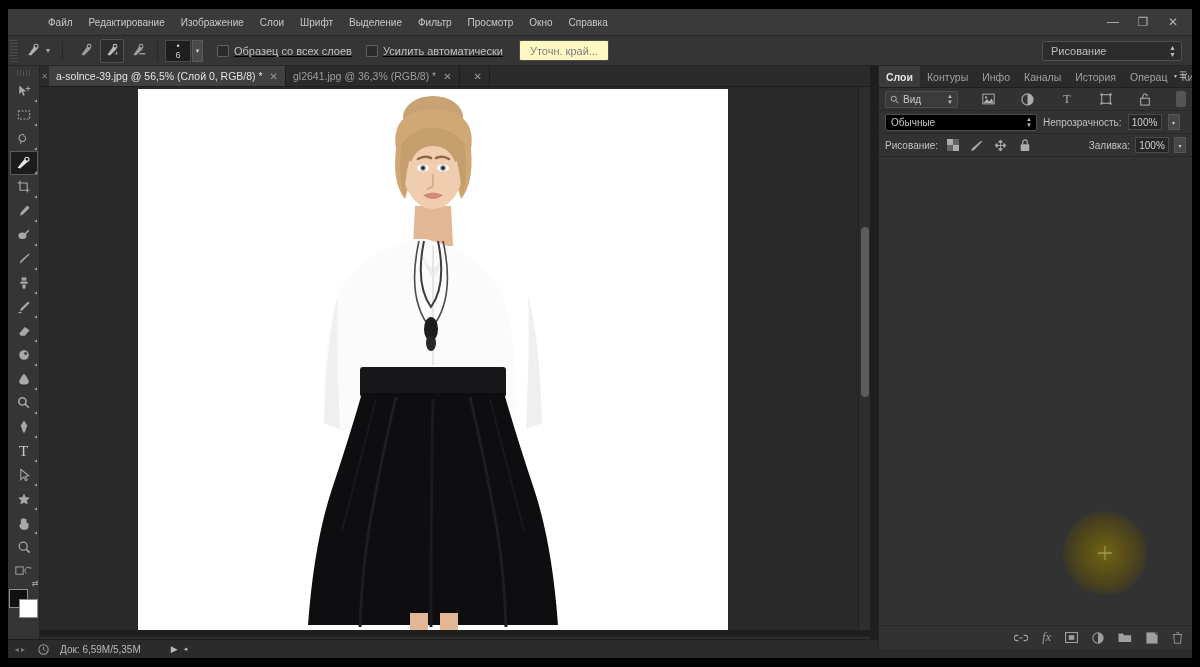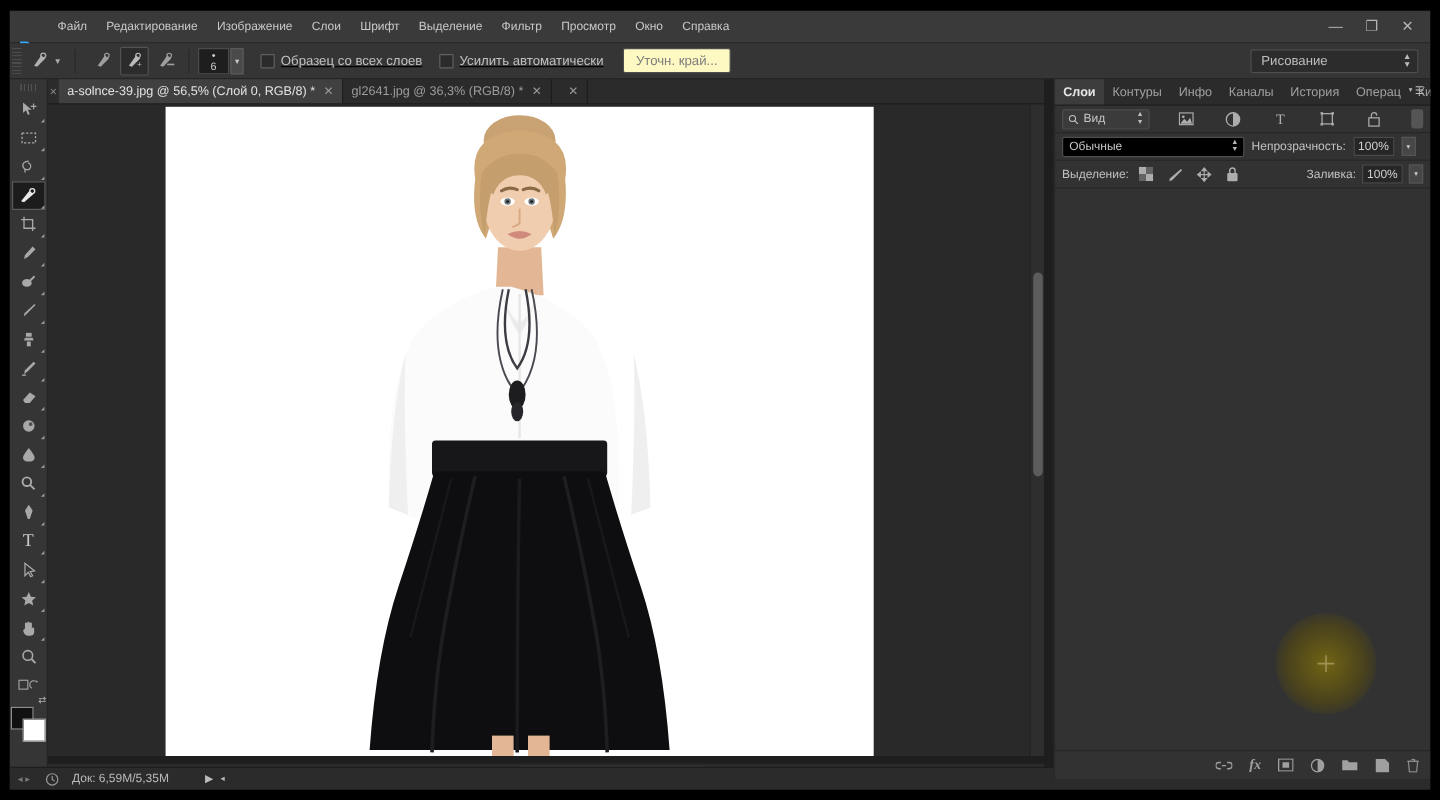--- a/index.html
+++ b/index.html
@@ -269,21 +269,21 @@
     width:28px; height:30px; background:#fff; border:1px solid #6d6d6d;
     position:relative; overflow:hidden; flex:none;
   }
   .layer-name { color:#d8d8d8; font-size:10.5px; }
   .panel-footer {
     position:absolute; left:0; bottom:0; width:314px; height:24px;
     background:#323232; border-top:1px solid #272727;
     display:flex; align-items:center; justify-content:flex-end; gap:14px;
     padding-right:10px;
   }
-  .pf-icon { color:#b4b4b4; display:flex; align-items:center; justify-content:center; opacity:.85;font-weight:bold; }
+  .pf-icon { color:#b4b4b4; display:flex; align-items:center; justify-content:center; opacity:.85; }
   .cursor-glow {
     position:absolute; left:1063px; top:511px; width:84px; height:84px;
     border-radius:50%;
     background: radial-gradient(circle, rgba(126,108,14,.85) 0%, rgba(90,78,12,.55) 55%, rgba(48,44,20,0) 78%);
     z-index:30; pointer-events:none;
   }
   .cursor-cross {
     position:absolute; left:1097px; top:545px; width:16px; height:16px; z-index:31;
   }
 </style>
@@ -682,21 +682,21 @@
       <div class="blend-sel">
         <span>Обычные</span>
         <span class="arr">▲<br>▼</span>
       </div>
       <span class="lbl">Непрозрачность:</span>
       <div class="valbox">100%</div>
       <div class="valspin">▾</div>
     </div>
 
     <div class="lock-row">
-      <span class="lbl">Выделение:</span>
+      <span class="lbl">Рисование:</span>
       <div class="fi">
         <svg width="12" height="12" viewBox="0 0 12 12">
             <rect x="0" y="0" width="6" height="6" fill="#c3c3c3"></rect>
             <rect x="6" y="6" width="6" height="6" fill="#c3c3c3"></rect>
             <rect x="6" y="0" width="6" height="6" fill="#6d6d6d"></rect>
             <rect x="0" y="6" width="6" height="6" fill="#6d6d6d"></rect>
           </svg>
       </div>
       <div class="fi">
         <svg width="13" height="13" viewBox="0 0 14 14">

